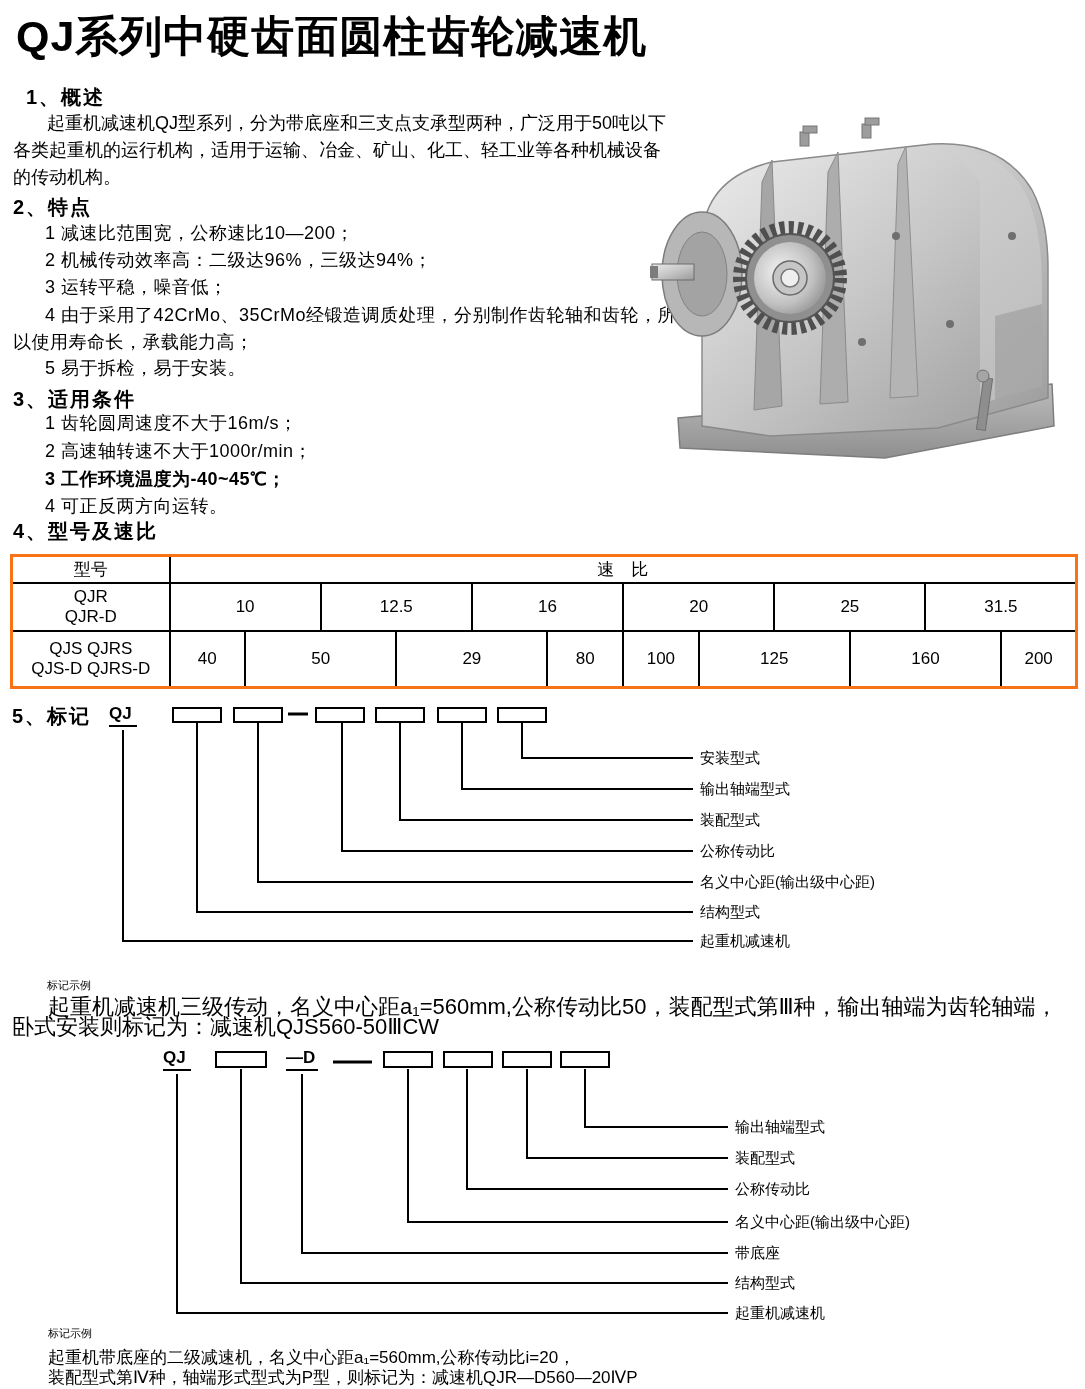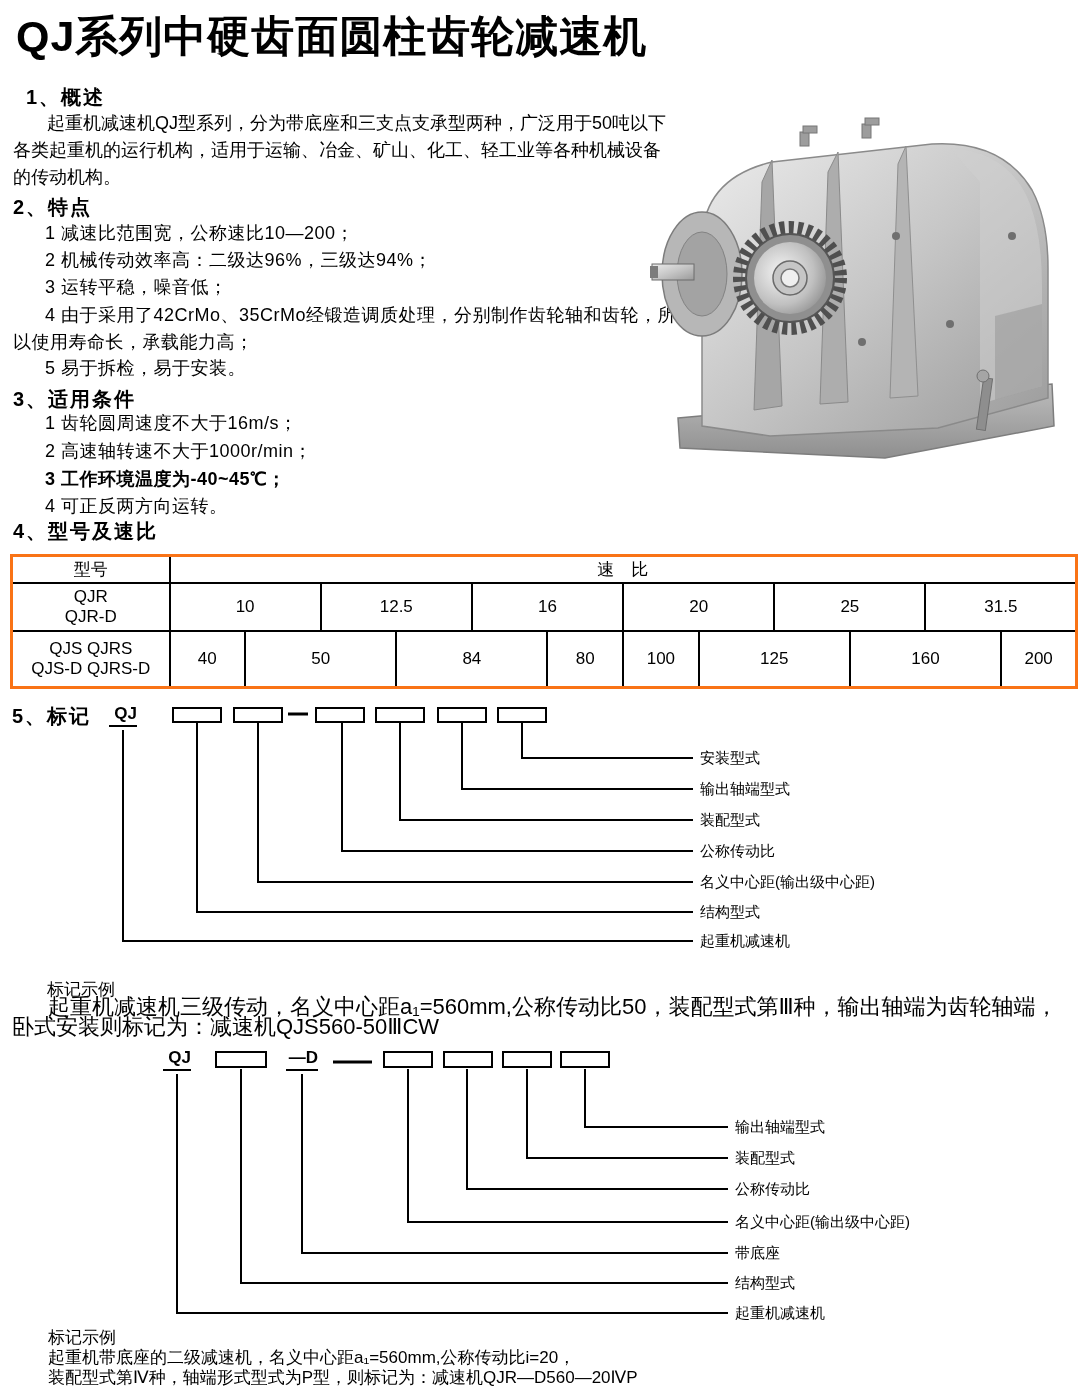--- a/index.html
+++ b/index.html
@@ -12,24 +12,24 @@
   .title{left:16px;top:8px;font-size:43px;font-weight:bold;letter-spacing:1px;white-space:nowrap;}
   .sec-heading{font-size:20px;font-weight:bold;white-space:nowrap;letter-spacing:2px;}
   .body-par{font-size:18px;line-height:27px;font-weight:500;}
   .item{font-size:18px;white-space:nowrap;font-weight:500;letter-spacing:0.5px;}
   .item-wrap{font-size:18px;line-height:27px;font-weight:500;white-space:normal;letter-spacing:0.5px;}
   
   table.ratio{border-collapse:collapse;border:3px solid #f97316;table-layout:fixed;}
   table.ratio td{border:2px solid #000;text-align:center;vertical-align:middle;
     font-size:17px;font-weight:500;padding:0;overflow:hidden;}
   
-  .code-text{font-size:17px;font-weight:bold;text-align:right;border-bottom:2px solid #000;padding-bottom:1px;white-space:nowrap;}
+  .code-text{font-size:17px;font-weight:bold;text-align:left;border-bottom:2px solid #000;padding-bottom:1px;white-space:nowrap;}
   .mk-box{border:2px solid #000;background:#fff;box-sizing:border-box;}
   .mk-label{font-size:15px;line-height:20px;white-space:nowrap;font-weight:500;}
-  .ex-heading{font-size:17px;font-weight:500;white-space:nowrap;}
+  .ex-heading{font-size:11px;font-weight:500;white-space:nowrap;}
   .ex-text{font-size:22px;line-height:20px;font-weight:500;}
   .ex-line{font-size:17px;white-space:nowrap;font-weight:500;}
   svg.lines{position:absolute;left:0;pointer-events:none;}
 </style>
 </head>
 <body>
 
 <div id="page">
 
   <div class="abs title">QJ系列中硬齿面圆柱齿轮减速机</div>
@@ -142,21 +142,21 @@
       <td colspan="2">25</td>
       <td colspan="2">31.5</td>
     </tr>
     <tr style="height:57px;">
       <td>
         <div>QJS QJRS</div>
         <div>QJS-D QJRS-D</div>
       </td>
       <td>40</td>
       <td colspan="2">50</td>
-      <td colspan="2">84</td>
+      <td colspan="2">29</td>
       <td>80</td>
       <td>100</td>
       <td colspan="2">125</td>
       <td colspan="2">160</td>
       <td>200</td>
     </tr>
   </tbody>
     </table>
 
   <div class="abs sec-heading" style="left:12px;top:703px;">5、标记</div>

